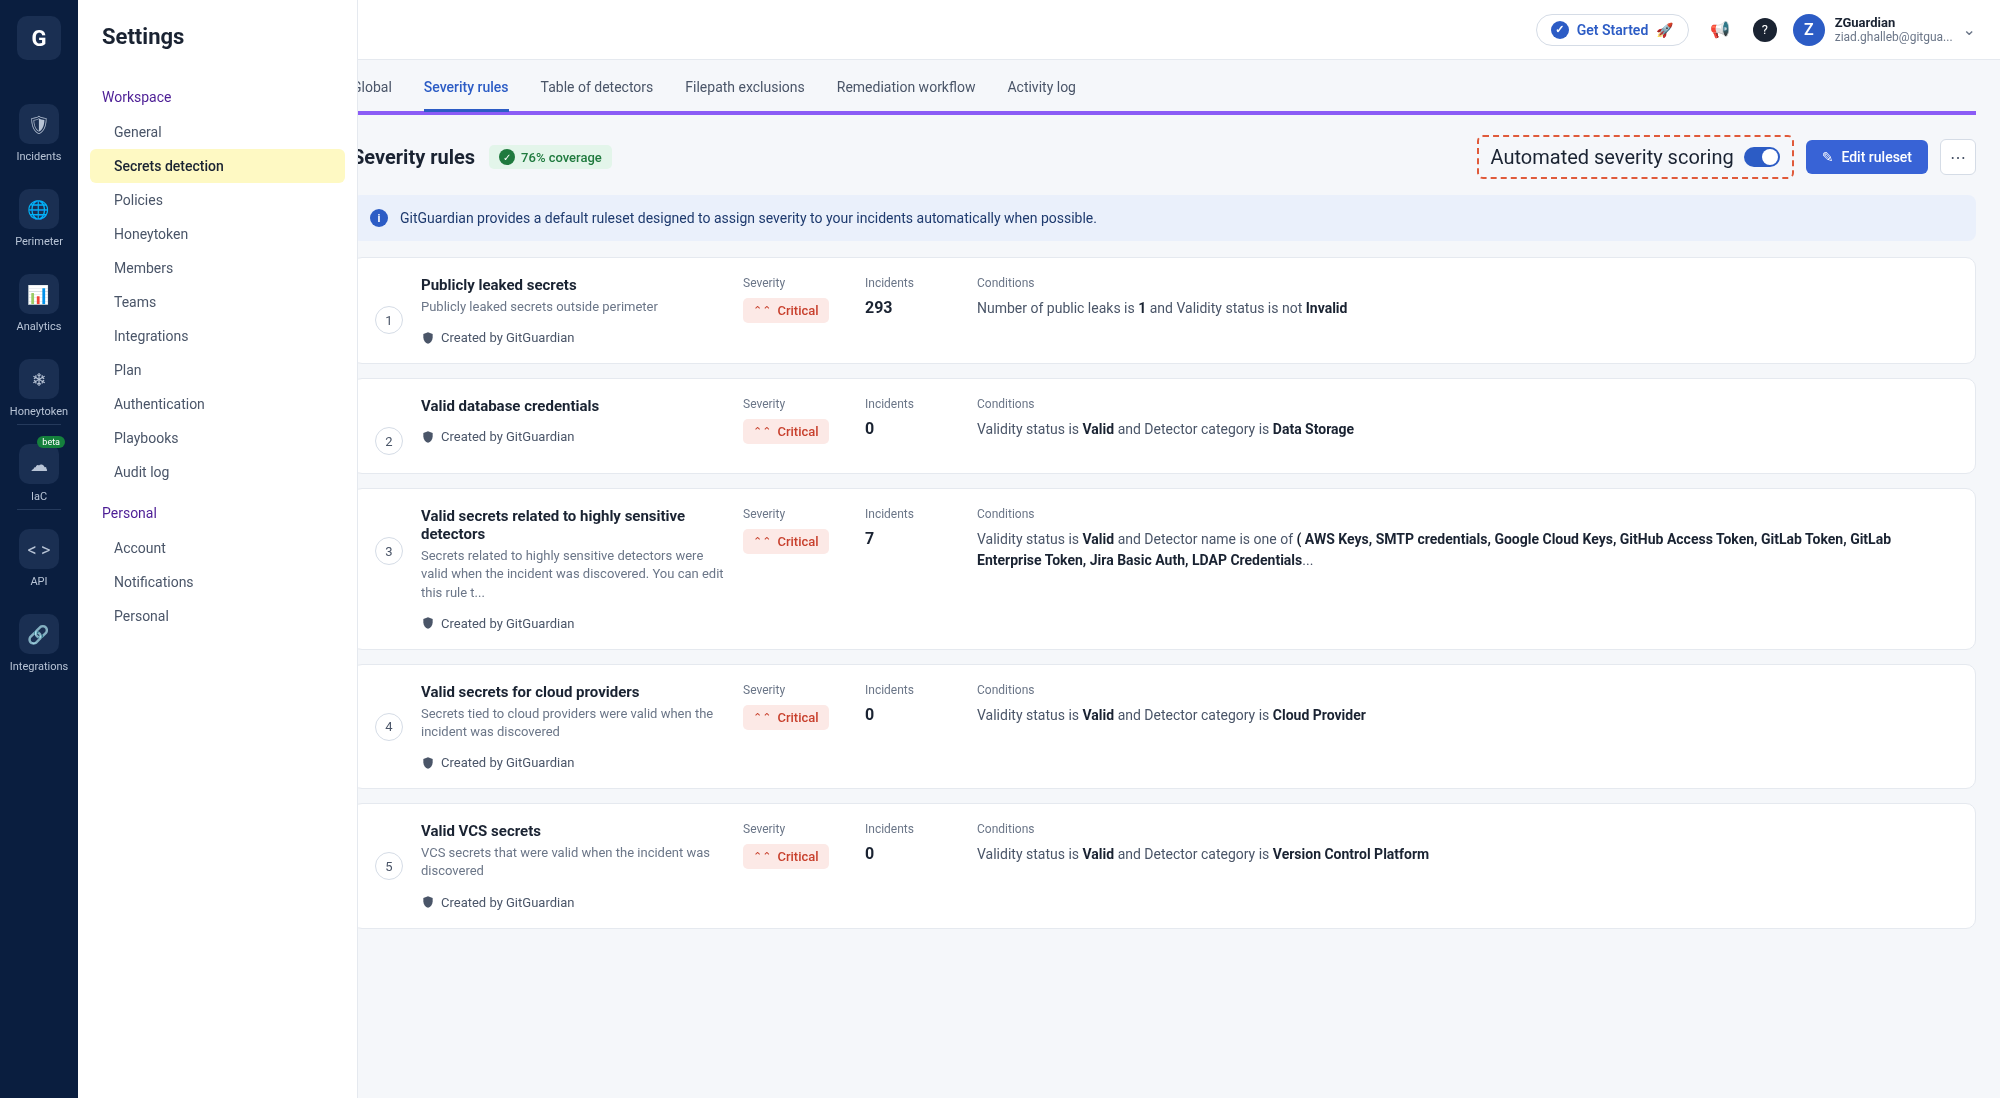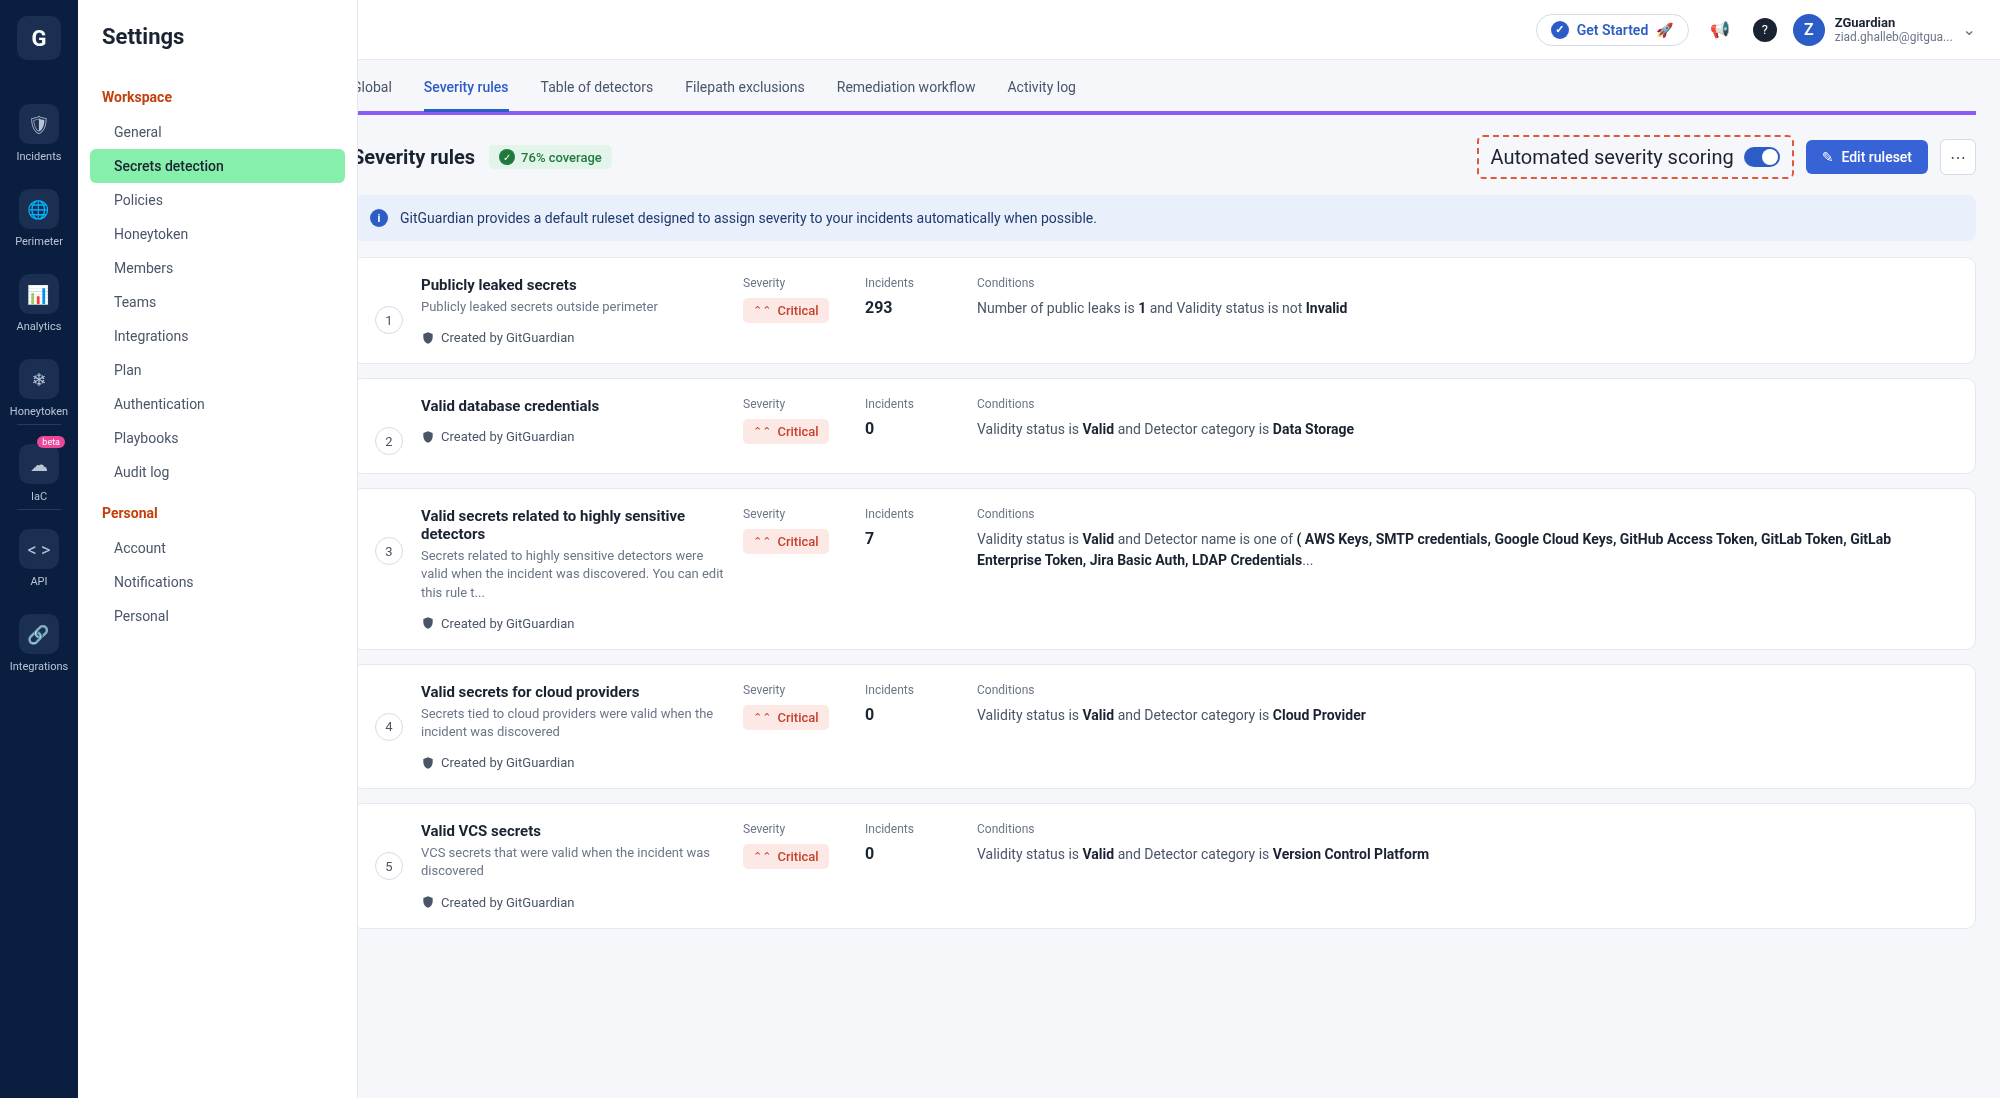--- a/index.html
+++ b/index.html
@@ -4,28 +4,28 @@
 <style>
 * { margin: 0; padding: 0; box-sizing: border-box; font-family: -apple-system, BlinkMacSystemFont, 'Segoe UI', Roboto, sans-serif; }
 body { background: #f5f7fa; overflow-x: hidden; }
 
 
 .icon-sidebar { position: fixed; left: 0; top: 0; width: 78px; height: 100vh; background: #0a1e3f; display: flex; flex-direction: column; align-items: center; padding-top: 16px; z-index: 100; }
 .logo { width: 44px; height: 44px; background: #1a2f52; border-radius: 10px; display: flex; align-items: center; justify-content: center; color: #fff; font-size: 22px; font-weight: 700; margin-bottom: 32px; }
 .icon-nav-item { width: 64px; display: flex; flex-direction: column; align-items: center; padding: 12px 0 10px; color: #b8c4d6; font-size: 11px; cursor: pointer; border-radius: 8px; margin-bottom: 4px; position: relative; }
 .icon-nav-item .icon { width: 40px; height: 40px; background: #1a2f52; border-radius: 10px; display: flex; align-items: center; justify-content: center; margin-bottom: 6px; font-size: 18px; }
 .icon-nav-item.has-divider::before { content: ''; position: absolute; top: -8px; width: 44px; height: 1px; background: #253a5c; }
-.badge-beta { position: absolute; top: 4px; right: 6px; background: #ec4899; color: #fff; font-size: 9px; padding: 1px 5px; border-radius: 6px; }
+.badge-beta { position: absolute; top: 4px; right: 6px; background: #15803d; color: #fff; font-size: 9px; padding: 1px 5px; border-radius: 6px; }
 
 
 .settings-sidebar { position: fixed; left: 78px; top: 0; width: 280px; height: 100vh; background: #fff; border-right: 1px solid #e5e9ef; padding: 24px 0; overflow-y: auto; z-index: 90; }
 .settings-sidebar h1 { font-size: 22px; font-weight: 700; color: #1a2332; padding: 0 24px 24px; }
-.section-label { font-size: 14px; font-weight: 700; color: #c2410c; padding: 16px 24px 10px; }
+.section-label { font-size: 14px; font-weight: 400; color: #4c1d95; padding: 16px 24px 10px; }
 .menu-item { display: block; padding: 9px 24px; font-size: 14px; color: #4a5568; cursor: pointer; border-radius: 6px; margin: 0 12px; }
-.menu-item.active { background: #86efac; color: #1a2332; font-weight: 500; }
+.menu-item.active { background: #fef9c3; color: #1a2332; font-weight: 500; }
 
 
 .topbar { position: fixed; top: 0; left: 328px; right: 0; height: 60px; background: #fff; border-bottom: 1px solid #e5e9ef; display: flex; align-items: center; justify-content: flex-end; padding: 0 24px; gap: 16px; z-index: 80; }
 .get-started { display: flex; align-items: center; gap: 8px; border: 1px solid #d5dce6; border-radius: 20px; padding: 6px 14px; font-size: 14px; color: #2c5cc5; font-weight: 600; cursor: pointer; }
 .get-started .check { width: 18px; height: 18px; background: #2c5cc5; border-radius: 50%; display: flex; align-items: center; justify-content: center; color: #fff; font-size: 11px; }
 .top-icon { width: 32px; height: 32px; display: flex; align-items: center; justify-content: center; color: #1a2332; cursor: pointer; font-size: 16px; }
 .top-icon.round { background: #1a2332; color: #fff; border-radius: 50%; width: 24px; height: 24px; font-size: 13px; }
 .user-block { display: flex; align-items: center; gap: 10px; cursor: pointer; }
 .avatar { width: 32px; height: 32px; background: #2c5cc5; color: #fff; border-radius: 50%; display: flex; align-items: center; justify-content: center; font-weight: 600; }
 .user-info { line-height: 1.2; }

